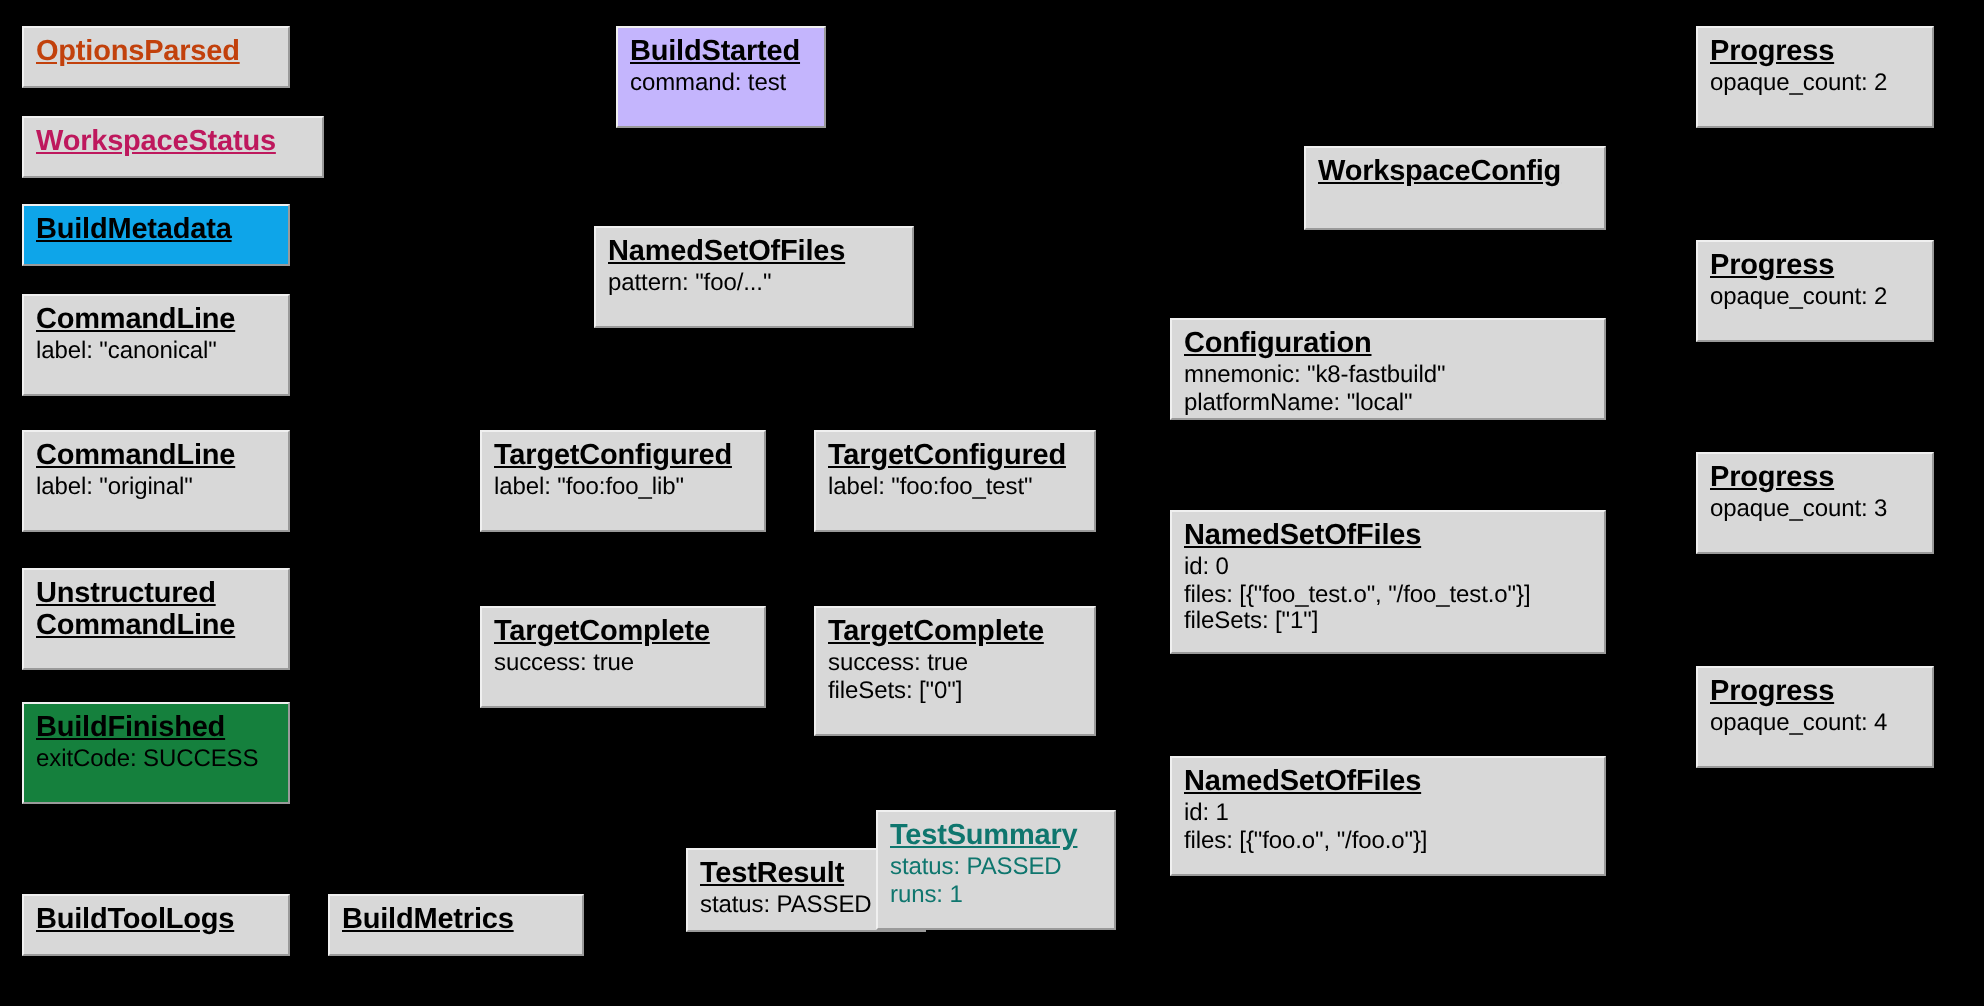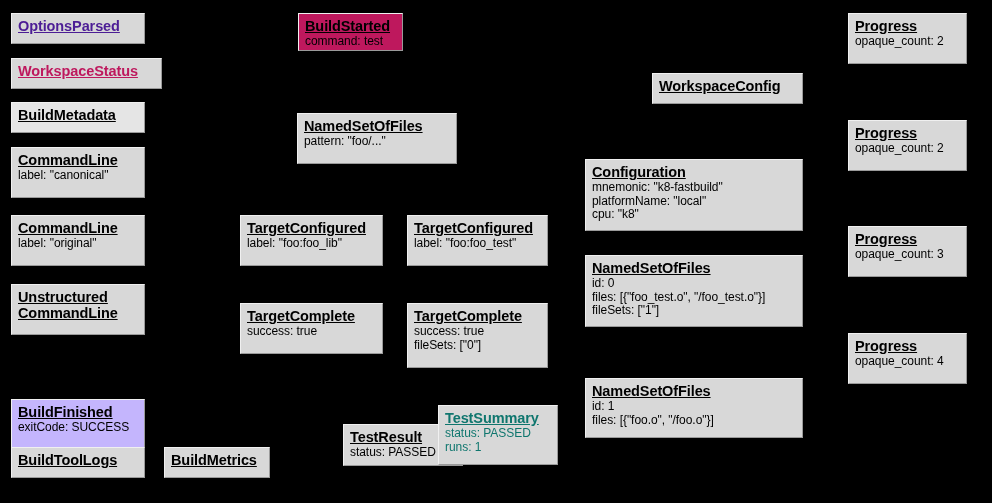--- a/index.html
+++ b/index.html
@@ -45,52 +45,52 @@
     font-size: 12px;
     font-weight: normal;
     white-space: pre-line;
     letter-spacing: -0.05px;
   }
 </style>
 </head>
 <body>
 
 <div id="canvas" style="width: 992px; height: 503px; background: rgb(0, 0, 0);">
-    <div class="node title-only" style="left: 11px; top: 13px; width: 134px; height: 31px; background: rgb(216, 216, 216); color: #4c1d95;">
+    <div class="node title-only" style="left: 11px; top: 13px; width: 134px; height: 31px; background: rgb(216, 216, 216); color: #c2410c;">
       <span class="node-title">OptionsParsed</span>
     </div>
     <div class="node title-only" style="left: 11px; top: 58px; width: 151px; height: 31px; background: rgb(216, 216, 216); color: #be185d;">
       <span class="node-title">WorkspaceStatus</span>
     </div>
-    <div class="node title-only" style="left: 11px; top: 102px; width: 134px; height: 31px; background: #e5e5e5; color: rgb(0, 0, 0);">
+    <div class="node title-only" style="left: 11px; top: 102px; width: 134px; height: 31px; background: #0ea5e9; color: rgb(0, 0, 0);">
       <span class="node-title">BuildMetadata</span>
     </div>
     <div class="node" style="left: 11px; top: 147px; width: 134px; height: 51px; background: rgb(216, 216, 216); color: rgb(0, 0, 0);">
       <span class="node-title">CommandLine</span>
       <span class="node-fields">label: "canonical"</span>
     </div>
     <div class="node" style="left: 11px; top: 215px; width: 134px; height: 51px; background: rgb(216, 216, 216); color: rgb(0, 0, 0);">
       <span class="node-title">CommandLine</span>
       <span class="node-fields">label: "original"</span>
     </div>
     <div class="node title-only" style="left: 11px; top: 284px; width: 134px; height: 51px; background: rgb(216, 216, 216); color: rgb(0, 0, 0);">
       <span class="node-title">Unstructured
 CommandLine</span>
     </div>
-    <div class="node" style="left: 11px; top: 351px; width: 134px; height: 51px; background: #c4b5fd; color: rgb(0, 0, 0); margin-top: 48px;">
+    <div class="node" style="left: 11px; top: 351px; width: 134px; height: 51px; background: #15803d; color: rgb(0, 0, 0);">
       <span class="node-title">BuildFinished</span>
       <span class="node-fields">exitCode: SUCCESS</span>
     </div>
     <div class="node title-only" style="left: 11px; top: 447px; width: 134px; height: 31px; background: rgb(216, 216, 216); color: rgb(0, 0, 0);">
       <span class="node-title">BuildToolLogs</span>
     </div>
-    <div class="node title-only" style="left: 164px; top: 447px; width: 106px; height: 31px; background: rgb(216, 216, 216); color: rgb(0, 0, 0);">
+    <div class="node title-only" style="left: 164px; top: 447px; width: 128px; height: 31px; background: rgb(216, 216, 216); color: rgb(0, 0, 0);">
       <span class="node-title">BuildMetrics</span>
     </div>
-    <div class="node" style="left: 298px; top: 13px; width: 105px; height: 38px; background: #be185d; color: rgb(0, 0, 0);">
+    <div class="node" style="left: 308px; top: 13px; width: 105px; height: 51px; background: #c4b5fd; color: rgb(0, 0, 0);">
       <span class="node-title">BuildStarted</span>
       <span class="node-fields">command: test</span>
     </div>
     <div class="node" style="left: 297px; top: 113px; width: 160px; height: 51px; background: rgb(216, 216, 216); color: rgb(0, 0, 0);">
       <span class="node-title">NamedSetOfFiles</span>
       <span class="node-fields">pattern: "foo/..."</span>
     </div>
     <div class="node" style="left: 240px; top: 215px; width: 143px; height: 51px; background: rgb(216, 216, 216); color: rgb(0, 0, 0);">
       <span class="node-title">TargetConfigured</span>
       <span class="node-fields">label: "foo:foo_lib"</span>
@@ -110,24 +110,24 @@
     </div>
     <div class="node" style="left: 311px; top: 424px; width: 120px; height: 42px; background: rgb(216, 216, 216); color: rgb(0, 0, 0); margin-left: 32px;">
       <span class="node-title">TestResult</span>
       <span class="node-fields">status: PASSED</span>
     </div>
     <div class="node" style="left: 438px; top: 405px; width: 120px; height: 60px; background: rgb(216, 216, 216); color: #0f766e;">
       <span class="node-title">TestSummary</span>
       <span class="node-fields">status: PASSED
 runs: 1</span>
     </div>
-    <div class="node title-only" style="left: 652px; top: 73px; width: 151px; height: 31px; background: rgb(216, 216, 216); color: rgb(0, 0, 0);">
+    <div class="node title-only" style="left: 652px; top: 73px; width: 151px; height: 42px; background: rgb(216, 216, 216); color: rgb(0, 0, 0);">
       <span class="node-title">WorkspaceConfig</span>
     </div>
-    <div class="node" style="left: 585px; top: 159px; width: 218px; height: 72px; background: rgb(216, 216, 216); color: rgb(0, 0, 0);">
+    <div class="node" style="left: 585px; top: 159px; width: 218px; height: 51px; background: rgb(216, 216, 216); color: rgb(0, 0, 0);">
       <span class="node-title">Configuration</span>
       <span class="node-fields">mnemonic: "k8-fastbuild"
 platformName: "local"
 cpu: "k8"</span>
     </div>
     <div class="node" style="left: 585px; top: 255px; width: 218px; height: 72px; background: rgb(216, 216, 216); color: rgb(0, 0, 0);">
       <span class="node-title">NamedSetOfFiles</span>
       <span class="node-fields">id: 0
 files: [{"foo_test.o", "/foo_test.o"}]
 fileSets: ["1"]</span>

